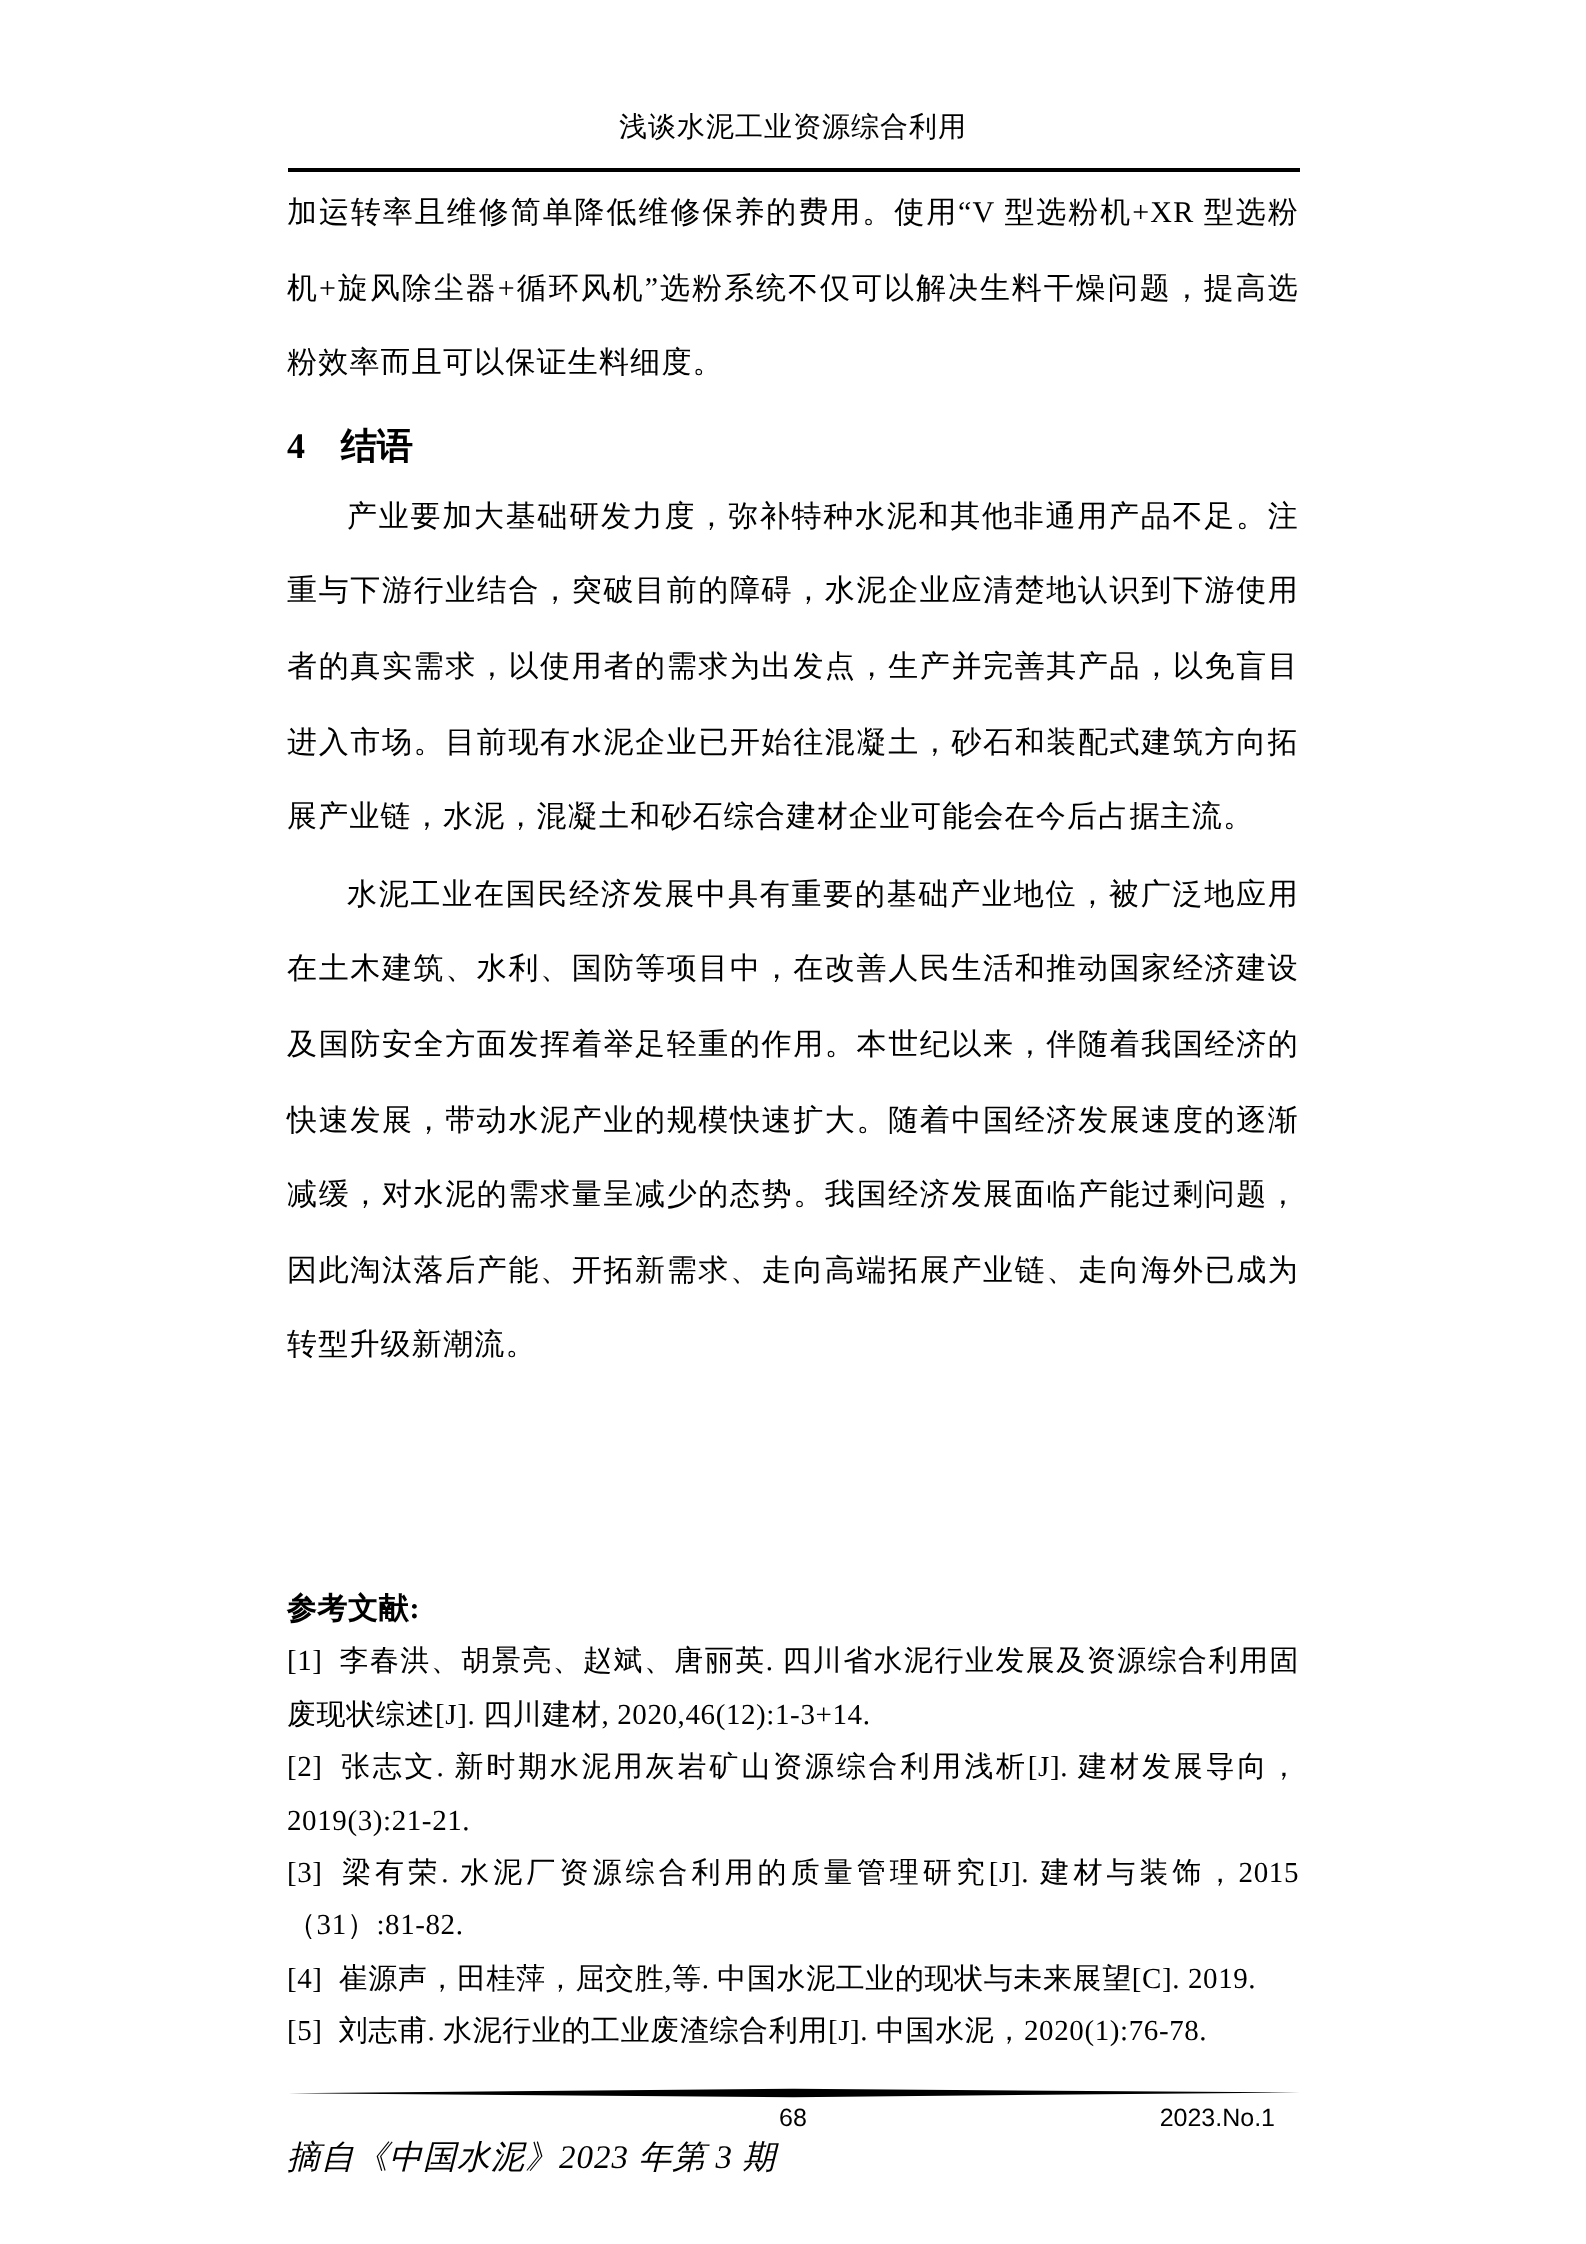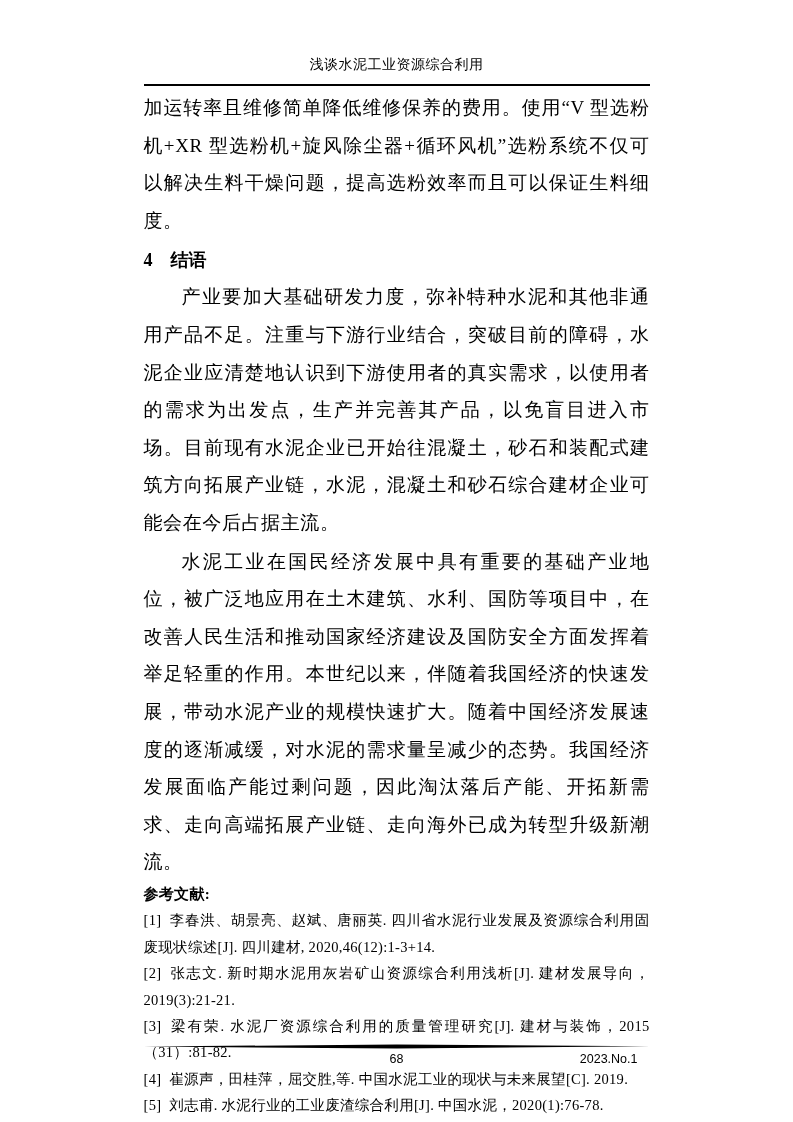--- a/index.html
+++ b/index.html
@@ -25,21 +25,21 @@
     letter-spacing: 0.5px;
     line-height: 20px;
     color: #000000;
   }
   .header-rule {
     margin-top: 9px;
     height: 2px;
     background: #000000;
   }
   .body-text {
-    font-size: 19px;
+    font-size: 15px;
     line-height: 37.6px;
     letter-spacing: 0.6px;
     text-align: justify;
     text-align-last: left;
   }
   .para-continuation {
     margin: 3px 0 0 0;
   }
   .section-heading {
     margin: 4px 0 0 0;
@@ -49,20 +49,21 @@
   }
   .section-heading .sec-num {
     display: inline-block;
     margin-right: 18px;
   }
   .para-indent {
     margin: 1px 0 0 0;
     text-indent: 2em;
   }
   .references {
+    margin-top: 99px;
     font-size: 14.5px;
     letter-spacing: 0.3px;
     line-height: 26.4px;
   }
   .ref-heading {
     font-weight: bold;
     font-size: 15px;
   }
   .ref-item {
     text-align: justify;

